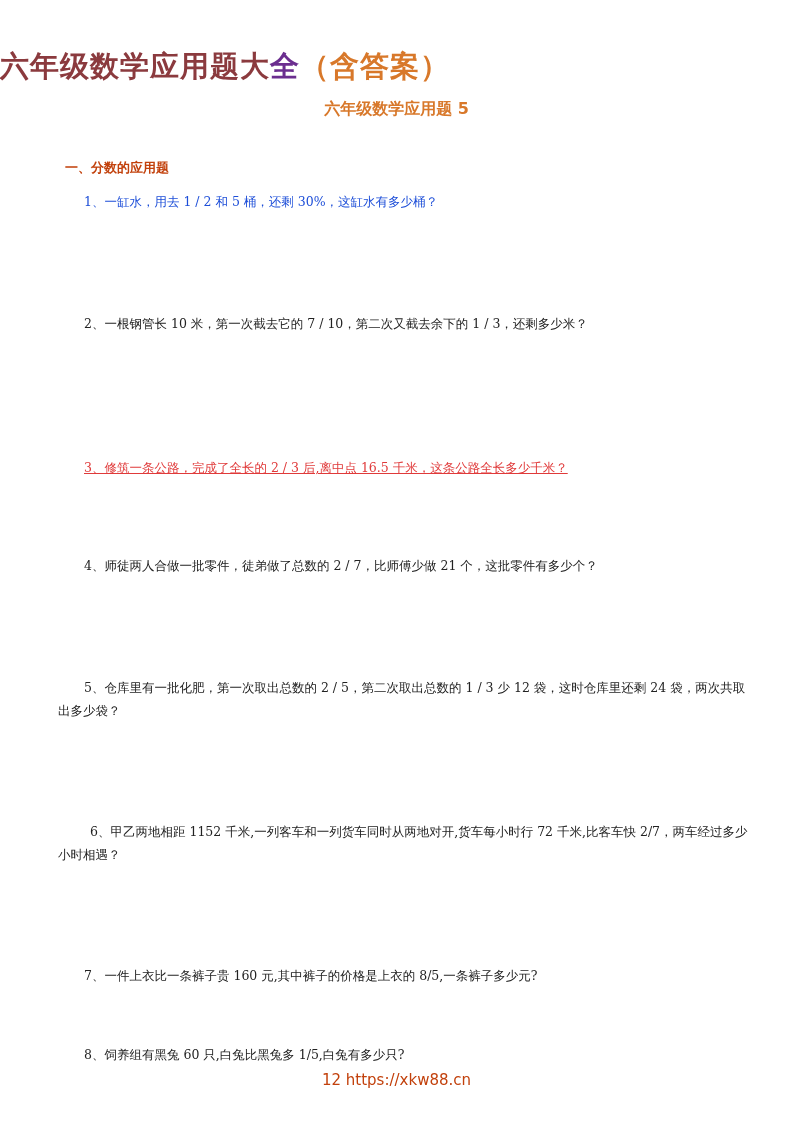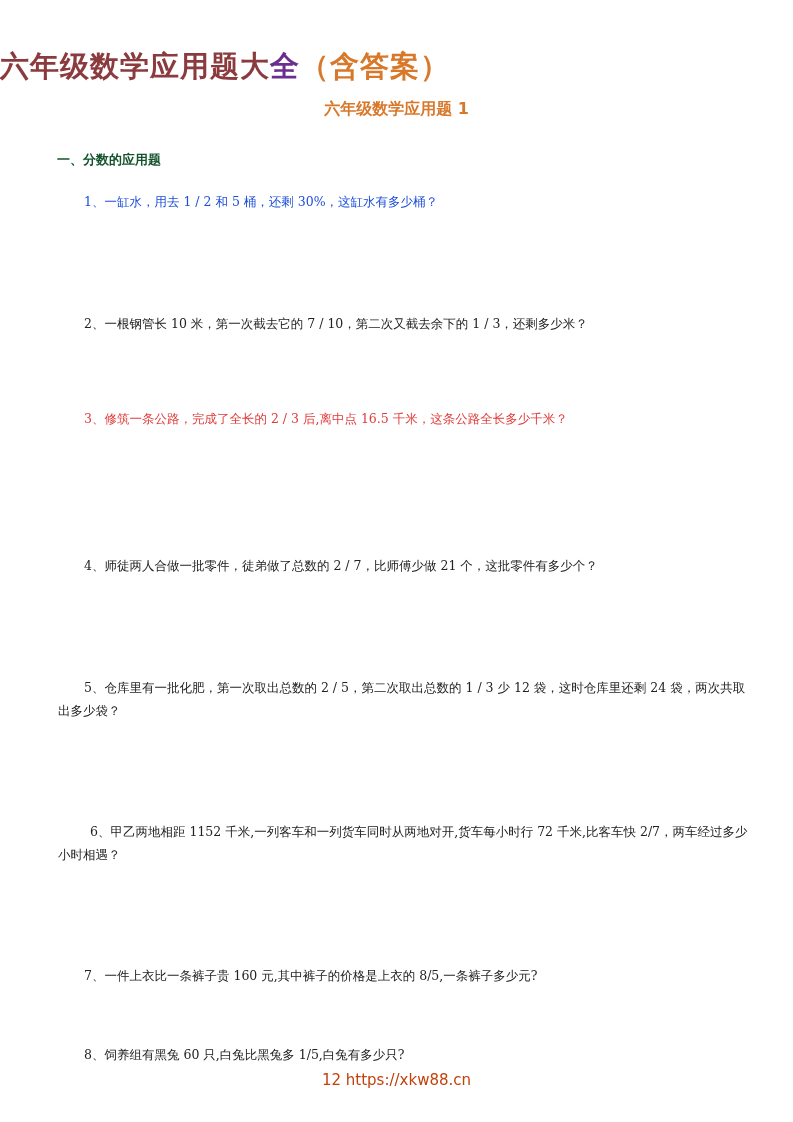--- a/index.html
+++ b/index.html
@@ -48,23 +48,23 @@
       font-size: 16px;
       color: #d8782a;
       line-height: 24px;
       margin: 0;
     }
     .section-heading {
       position: absolute;
       left: 57px;
       top: 150px;
       font-size: 13px;
-      color: #14532d;
+      color: #c2410c;
       line-height: 20px;
-      margin: 0;
+      margin: 8px;
     }
     .question {
       position: absolute;
       left: 58px;
       width: 690px;
       font-size: 12.5px;
       line-height: 23px;
       margin: 0;
       color: #222222;
     }
@@ -88,33 +88,33 @@
   </style>
 </head>
 <body>
 
 <div class="page">
 
   <h1 class="main-title">
     <span class="t1">六年级数学应用题大</span><span class="t2">全</span><span class="t3">（含答案）</span>
   </h1>
 
-  <h2 class="sub-title">六年级数学应用题 1</h2>
+  <h2 class="sub-title">六年级数学应用题 5</h2>
 
   <h3 class="section-heading">一、分数的应用题</h3>
 
   <p class="question purple" style="top:190px;">
     <span class="indent"></span><span>1、一缸水，用去 1 / 2 和 5 桶，还剩 30%，这缸水有多少桶？</span>
   </p>
 
   <p class="question" style="top:312px;">
     <span class="indent"></span><span>2、一根钢管长 10 米，第一次截去它的 7 / 10，第二次又截去余下的 1 / 3，还剩多少米？</span>
   </p>
 
-  <p class="question red" style="top:407px;">
+  <p class="question red" style="top:456px;text-decoration:underline;">
     <span class="indent"></span><span>3、修筑一条公路，完成了全长的 2 / 3 后,离中点 16.5 千米，这条公路全长多少千米？</span>
   </p>
 
   <p class="question" style="top:554px;">
     <span class="indent"></span><span>4、师徒两人合做一批零件，徒弟做了总数的 2 / 7，比师傅少做 21 个，这批零件有多少个？</span>
   </p>
 
   <p class="question" style="top:676px;">
     <span class="indent"></span><span>5、仓库里有一批化肥，第一次取出总数的 2 / 5，第二次取出总数的 1 / 3 少 12 袋，这时仓库里还剩 24 袋，两次共取出多少袋？</span>
   </p>

